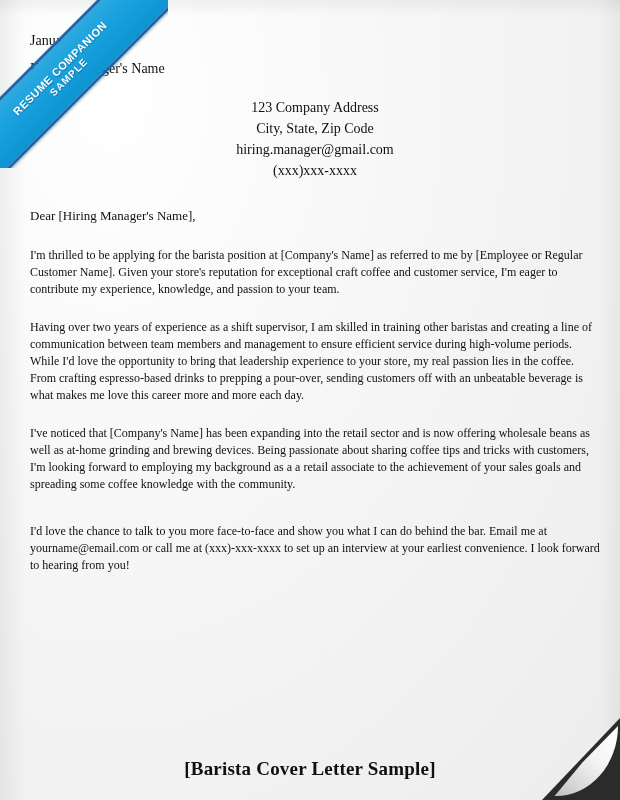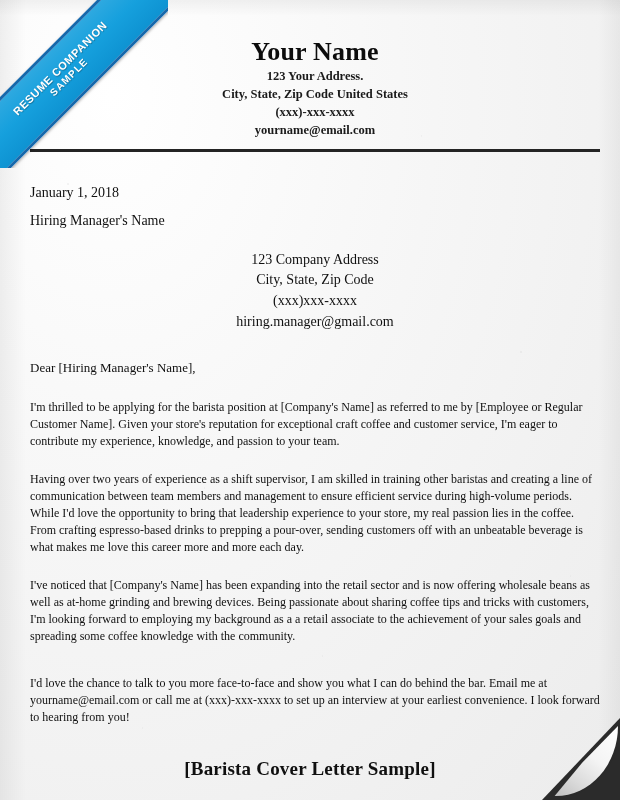--- a/index.html
+++ b/index.html
@@ -226,37 +226,29 @@
 
   <div id="ribbon-area">
     <div id="ribbon-band">
       <span class="rb-line1">RESUME COMPANION</span>
       <span class="rb-line2">SAMPLE</span>
     </div>
   </div>
 
   <div id="letter">
 
-    <div id="letterhead">
-      <div id="applicant-name">Your Name</div>
-      <div class="contact-line">123 Your Address.</div>
-      <div class="contact-line">City, State, Zip Code United States</div>
-      <div class="contact-line">(xxx)-xxx-xxxx</div>
-      <div class="contact-line">yourname@email.com</div>
-      <div id="header-rule"></div>
-    </div>
 
     <div id="date-line">January 1, 2018</div>
     <div id="recipient-name">Hiring Manager's Name</div>
 
     <div id="recipient-block">
       <div class="addr-line">123 Company Address</div>
       <div class="addr-line">City, State, Zip Code</div>
+      <div class="addr-line">hiring.manager@gmail.com</div>
       <div class="addr-line">(xxx)xxx-xxxx</div>
-      <div class="addr-line">hiring.manager@gmail.com</div>
     </div>
 
     <div id="salutation">Dear [Hiring Manager's Name],</div>
 
     <p class="letter-paragraph" id="paragraph-1">I'm thrilled to be applying for the barista position at [Company's Name] as referred to me by [Employee or Regular Customer Name]. Given your store's reputation for exceptional craft coffee and customer service, I'm eager to contribute my experience, knowledge, and passion to your team.</p>
     <p class="letter-paragraph" id="paragraph-2">Having over two years of experience as a shift supervisor, I am skilled in training other baristas and creating a line of communication between team members and management to ensure efficient service during high-volume periods. While I'd love the opportunity to bring that leadership experience to your store, my real passion lies in the coffee. From crafting espresso-based drinks to prepping a pour-over, sending customers off with an unbeatable beverage is what makes me love this career more and more each day.</p>
     <p class="letter-paragraph" id="paragraph-3">I've noticed that [Company's Name] has been expanding into the retail sector and is now offering wholesale beans as well as at-home grinding and brewing devices. Being passionate about sharing coffee tips and tricks with customers, I'm looking forward to employing my background as a a retail associate to the achievement of your sales goals and spreading some coffee knowledge with the community.</p>
     <p class="letter-paragraph" id="paragraph-4">I'd love the chance to talk to you more face-to-face and show you what I can do behind the bar. Email me at yourname@email.com or call me at (xxx)-xxx-xxxx to set up an interview at your earliest convenience. I look forward to hearing from you!</p>
 
   </div>

